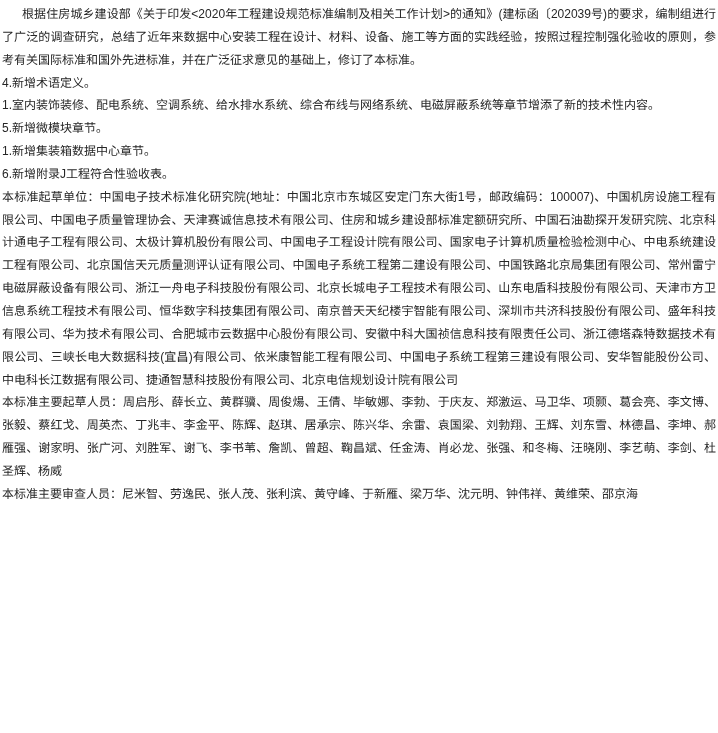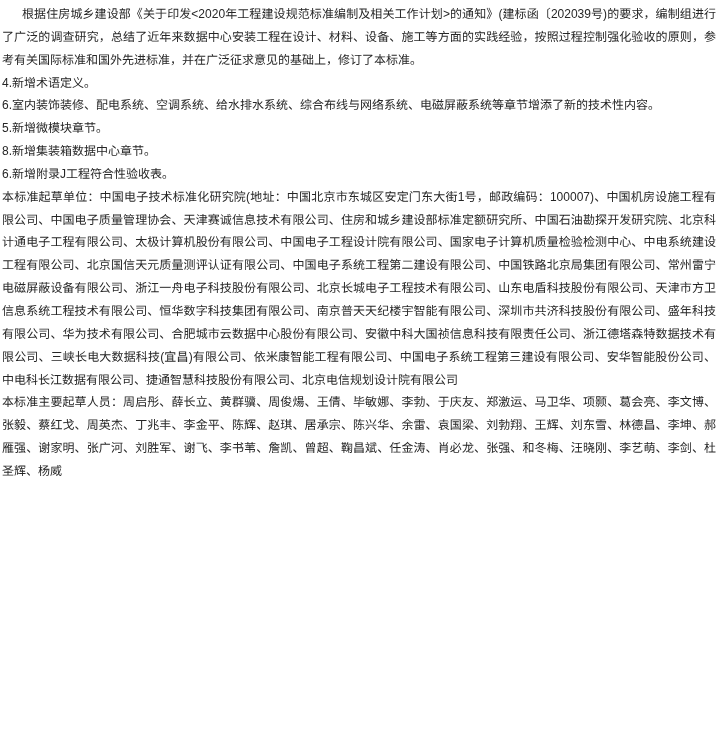--- a/index.html
+++ b/index.html
@@ -27,19 +27,20 @@
   .page p.first-indent {
     text-indent: 20px;
   }
 </style>
 </head>
 <body>
 
 <div class="page">
   <p class="first-indent">根据住房城乡建设部《关于印发&lt;2020年工程建设规范标准编制及相关工作计划&gt;的通知》(建标函〔202039号)的要求，编制组进行了广泛的调查研究，总结了近年来数据中心安装工程在设计、材料、设备、施工等方面的实践经验，按照过程控制强化验收的原则，参考有关国际标准和国外先进标准，并在广泛征求意见的基础上，修订了本标准。</p>
   <p>4.新增术语定义。</p>
-  <p>6.室内装饰装修、配电系统、空调系统、给水排水系统、综合布线与网络系统、电磁屏蔽系统等章节增添了新的技术性内容。</p>
+  <p>1.室内装饰装修、配电系统、空调系统、给水排水系统、综合布线与网络系统、电磁屏蔽系统等章节增添了新的技术性内容。</p>
   <p>5.新增微模块章节。</p>
-  <p>8.新增集装箱数据中心章节。</p>
+  <p>1.新增集装箱数据中心章节。</p>
   <p>6.新增附录J工程符合性验收表。</p>
   <p>本标准起草单位：中国电子技术标准化研究院(地址：中国北京市东城区安定门东大街1号，邮政编码：100007)、中国机房设施工程有限公司、中国电子质量管理协会、天津赛诚信息技术有限公司、住房和城乡建设部标准定额研究所、中国石油勘探开发研究院、北京科计通电子工程有限公司、太极计算机股份有限公司、中国电子工程设计院有限公司、国家电子计算机质量检验检测中心、中电系统建设工程有限公司、北京国信天元质量测评认证有限公司、中国电子系统工程第二建设有限公司、中国铁路北京局集团有限公司、常州雷宁电磁屏蔽设备有限公司、浙江一舟电子科技股份有限公司、北京长城电子工程技术有限公司、山东电盾科技股份有限公司、天津市方卫信息系统工程技术有限公司、恒华数字科技集团有限公司、南京普天天纪楼宇智能有限公司、深圳市共济科技股份有限公司、盛年科技有限公司、华为技术有限公司、合肥城市云数据中心股份有限公司、安徽中科大国祯信息科技有限责任公司、浙江德塔森特数据技术有限公司、三峡长电大数据科技(宜昌)有限公司、依米康智能工程有限公司、中国电子系统工程第三建设有限公司、安华智能股份公司、中电科长江数据有限公司、捷通智慧科技股份有限公司、北京电信规划设计院有限公司</p>
   <p>本标准主要起草人员：周启彤、薛长立、黄群骥、周俊煬、王倩、毕敏娜、李勃、于庆友、郑激运、马卫华、项颢、葛会亮、李文博、张毅、蔡红戈、周英杰、丁兆丰、李金平、陈辉、赵琪、居承宗、陈兴华、余雷、袁国梁、刘勃翔、王辉、刘东雪、林德昌、李坤、郝雁强、谢家明、张广河、刘胜军、谢飞、李书苇、詹凯、曾超、鞠昌斌、任金涛、肖必龙、张强、和冬梅、汪晓刚、李艺萌、李剑、杜圣辉、杨威</p>
+  <p>本标准主要审查人员：尼米智、劳逸民、张人茂、张利滨、黄守峰、于新雁、梁万华、沈元明、钟伟祥、黄维荣、邵京海</p>
 </div>
 
 </body></html>

